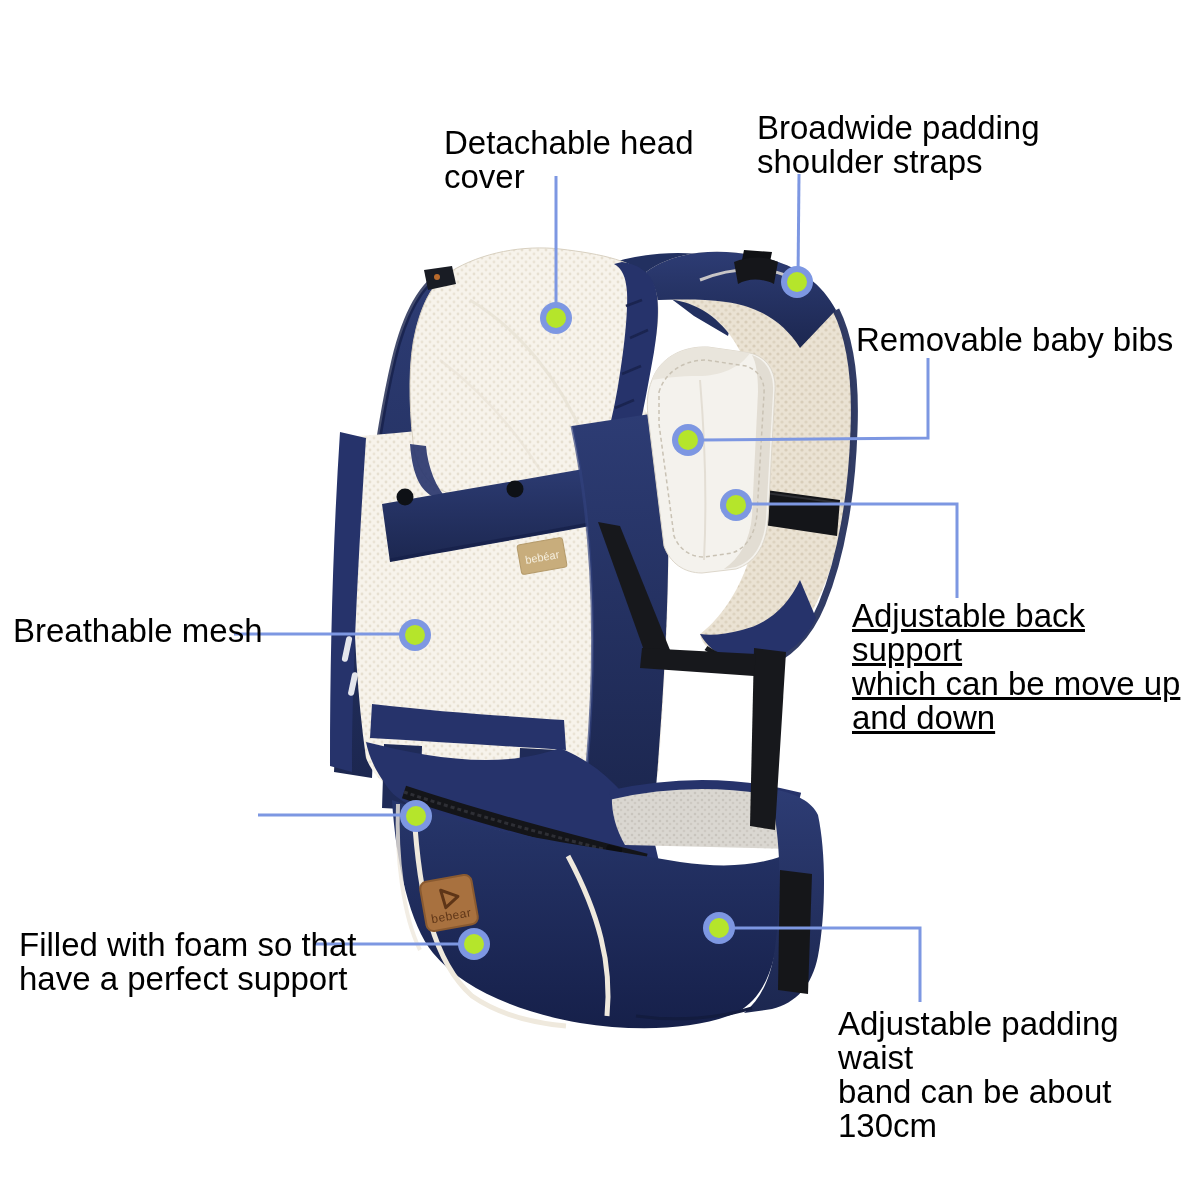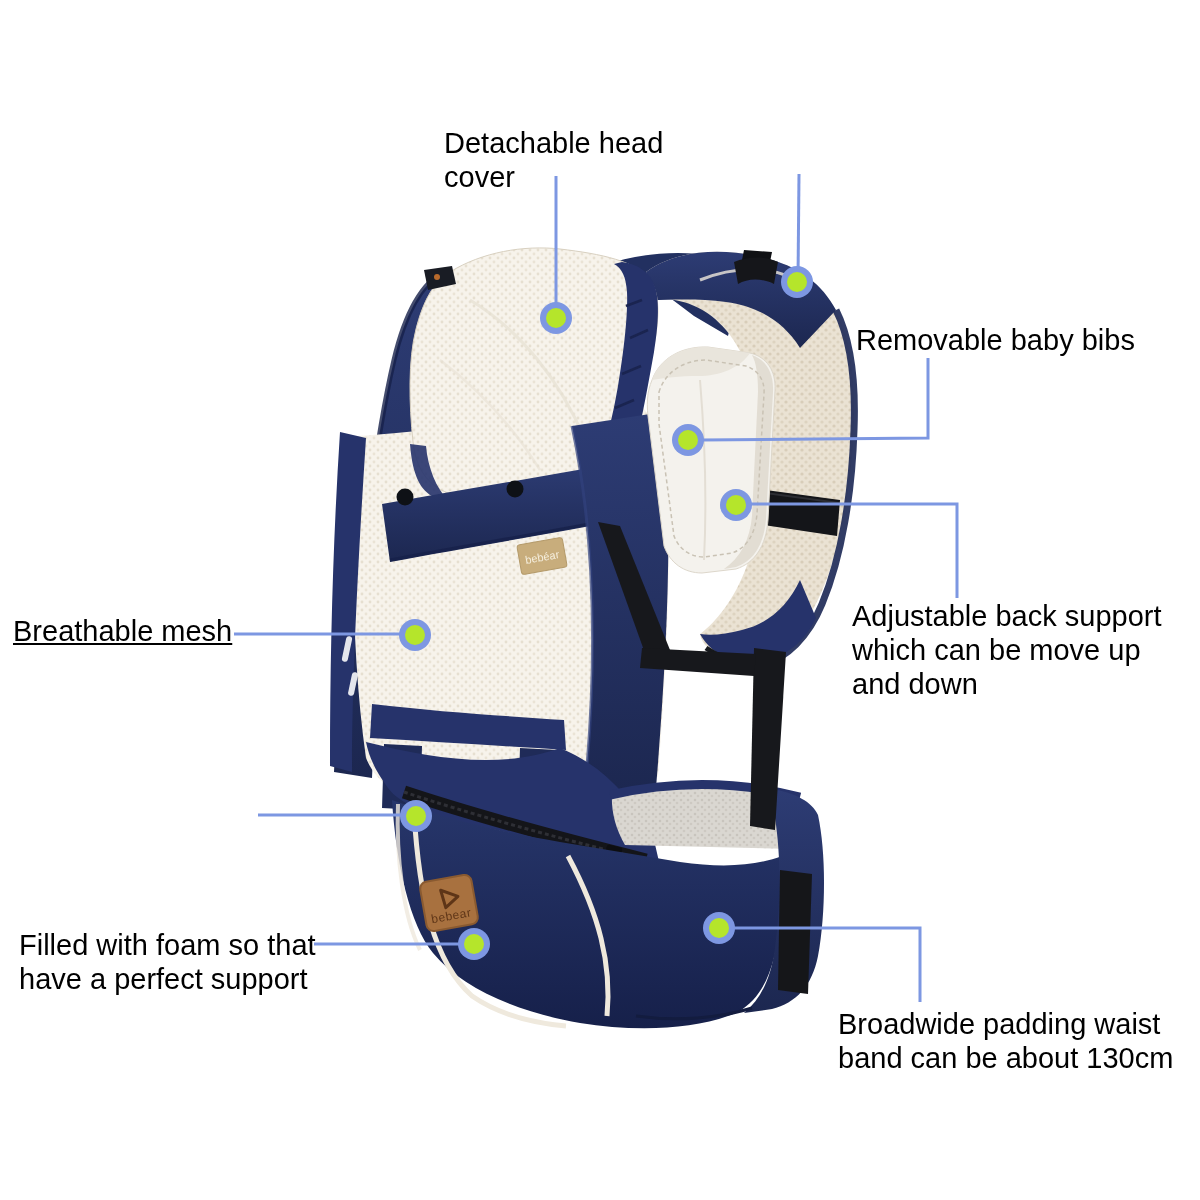--- a/index.html
+++ b/index.html
@@ -2,21 +2,21 @@
 <html><head>
 <meta charset="utf-8">
 <style>
   html,body{margin:0;padding:0;background:#ffffff;}
   body{width:1200px;height:1200px;position:relative;overflow:hidden;
        font-family:"Liberation Sans", sans-serif;}
   #stage{position:absolute;inset:0;width:1200px;height:1200px;}
   svg{position:absolute;left:0;top:0;}
   .callout{
     position:absolute;
-    font-size:29px;
+    font-size:33px;
     line-height:34px;
     color:#000000;
     white-space:pre-line;
     letter-spacing:0px;
   }
 </style>
 </head>
 <body>
 
 <div id="stage">
@@ -246,22 +246,24 @@
         </g>
     <g>
       <circle cx="719" cy="928" r="16" fill="#7d97e2"></circle>
           <circle cx="719" cy="928" r="10" fill="#b5e52b"></circle>
         </g>
   </g>
 </svg>
 
 <div class="callout" style="left:444px;top:126px;">Detachable head
 cover</div>
+<div class="callout" style="left:757px;top:111px;">Broadwide padding
+shoulder straps</div>
 <div class="callout" style="left:856px;top:323px;text-align:center;">Removable baby bibs</div>
-<div class="callout" style="left:852px;top:599px;">Adjustable back support
+<div class="callout" style="left:852px;top:599px;text-decoration:underline;">Adjustable back support
 which can be move up
 and down</div>
-<div class="callout" style="left:13px;top:614px;text-decoration:underline;">Breathable mesh</div>
+<div class="callout" style="left:13px;top:614px;">Breathable mesh</div>
 <div class="callout" style="left:19px;top:928px;">Filled with foam so that
 have a perfect support</div>
-<div class="callout" style="left:838px;top:1007px;">Broadwide padding waist
+<div class="callout" style="left:838px;top:1007px;">Adjustable padding waist
 band can be about 130cm</div>
 </div>
 
 </body></html>

